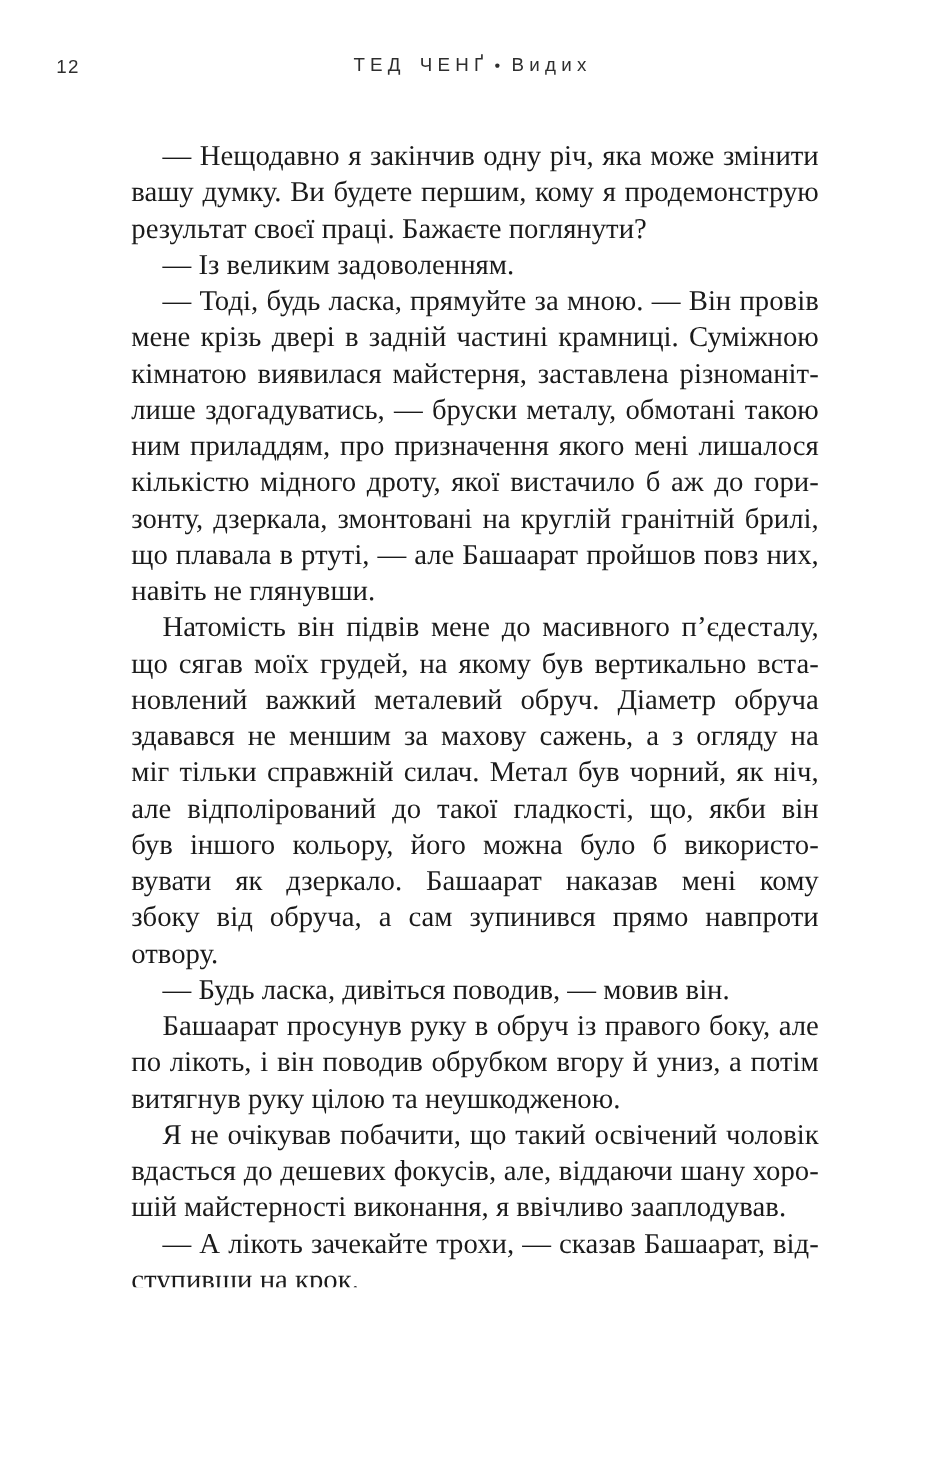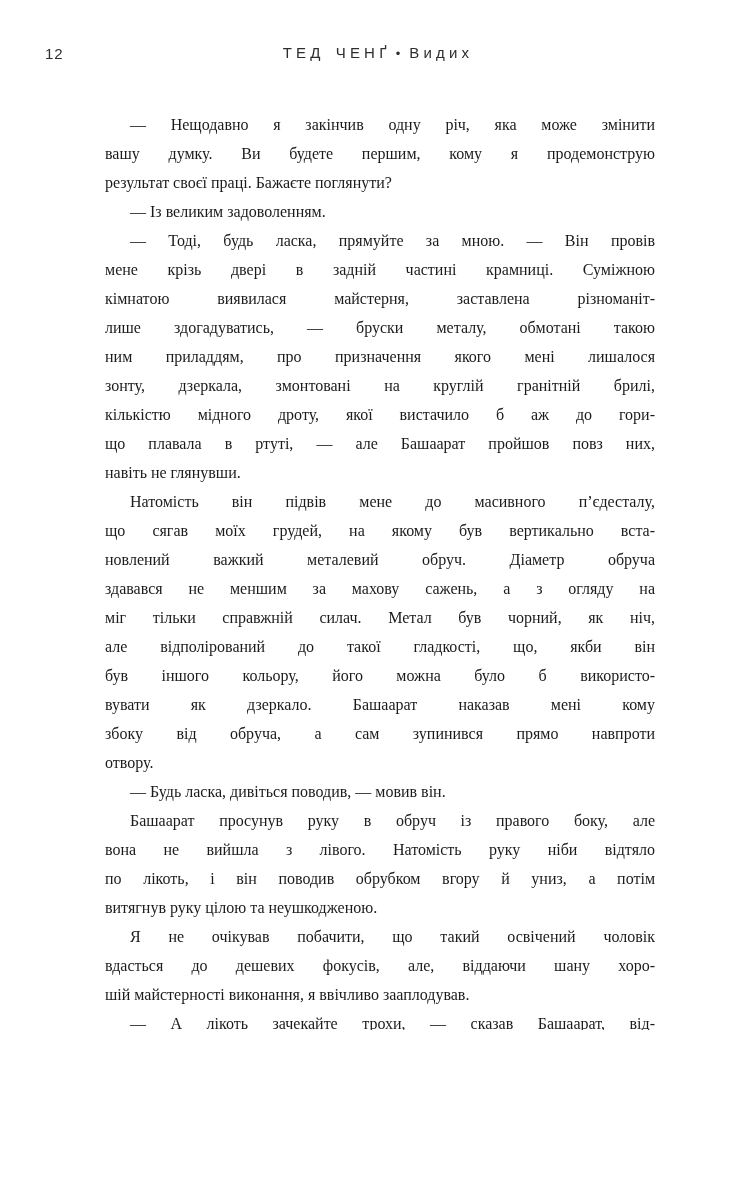--- a/index.html
+++ b/index.html
@@ -40,21 +40,21 @@
     margin: 0 9px 0 5px;
     font-size: 13px;
     letter-spacing: 0;
   }
   .text-block {
     position: absolute;
     left: 105px;
     top: 110px;
     width: 550px;
     color: var(--text-color, #1b1b1b);
-    font-size: 16px;
+    font-size: 23px;
     line-height: 29px;
   }
   .paragraph { margin: 0; }
   .line {
     text-align: justify;
     text-align-last: justify;
     white-space: normal;
   }
   .line.last {
     text-align: left;
@@ -82,43 +82,42 @@
       </div>
       <div class="paragraph">
         <div class="line first last">— Із великим задоволенням.</div>
       </div>
       <div class="paragraph">
         <div class="line first">— Тоді, будь ласка, прямуйте за мною. — Він провів</div>
         <div class="line">мене крізь двері в задній частині крамниці. Суміжною</div>
         <div class="line">кімнатою виявилася майстерня, заставлена різноманіт-</div>
         <div class="line">лише здогадуватись, — бруски металу, обмотані такою</div>
         <div class="line">ним приладдям, про призначення якого мені лишалося</div>
+        <div class="line">кількістю мідного дроту, якої вистачило б аж до гори-</div>
         <div class="line">зонту, дзеркала, змонтовані на круглій гранітній брилі,</div>
-        <div class="line">кількістю мідного дроту, якої вистачило б аж до гори-</div>
         <div class="line">що плавала в ртуті, — але Башаарат пройшов повз них,</div>
         <div class="line last">навіть не глянувши.</div>
       </div>
       <div class="paragraph">
         <div class="line first">Натомість він підвів мене до масивного п’єдесталу,</div>
         <div class="line">що сягав моїх грудей, на якому був вертикально вста-</div>
         <div class="line">новлений важкий металевий обруч. Діаметр обруча</div>
         <div class="line">здавався не меншим за махову сажень, а з огляду на</div>
         <div class="line">міг тільки справжній силач. Метал був чорний, як ніч,</div>
         <div class="line">але відполірований до такої гладкості, що, якби він</div>
         <div class="line">був іншого кольору, його можна було б використо-</div>
         <div class="line">вувати як дзеркало. Башаарат наказав мені кому</div>
         <div class="line">збоку від обруча, а сам зупинився прямо навпроти</div>
         <div class="line last">отвору.</div>
       </div>
       <div class="paragraph">
         <div class="line first last">— Будь ласка, дивіться поводив, — мовив він.</div>
       </div>
       <div class="paragraph">
         <div class="line first">Башаарат просунув руку в обруч із правого боку, але</div>
-        <div class="line">вона не вийшла з лівого. Натомість руку ніби відтяло</div>
         <div class="line">по лікоть, і він поводив обрубком вгору й униз, а потім</div>
         <div class="line last">витягнув руку цілою та неушкодженою.</div>
       </div>
       <div class="paragraph">
         <div class="line first">Я не очікував побачити, що такий освічений чоловік</div>
         <div class="line">вдасться до дешевих фокусів, але, віддаючи шану хоро-</div>
         <div class="line last">шій майстерності виконання, я ввічливо зааплодував.</div>
       </div>
       <div class="paragraph">
         <div class="line first">— А лікоть зачекайте трохи, — сказав Башаарат, від-</div>

